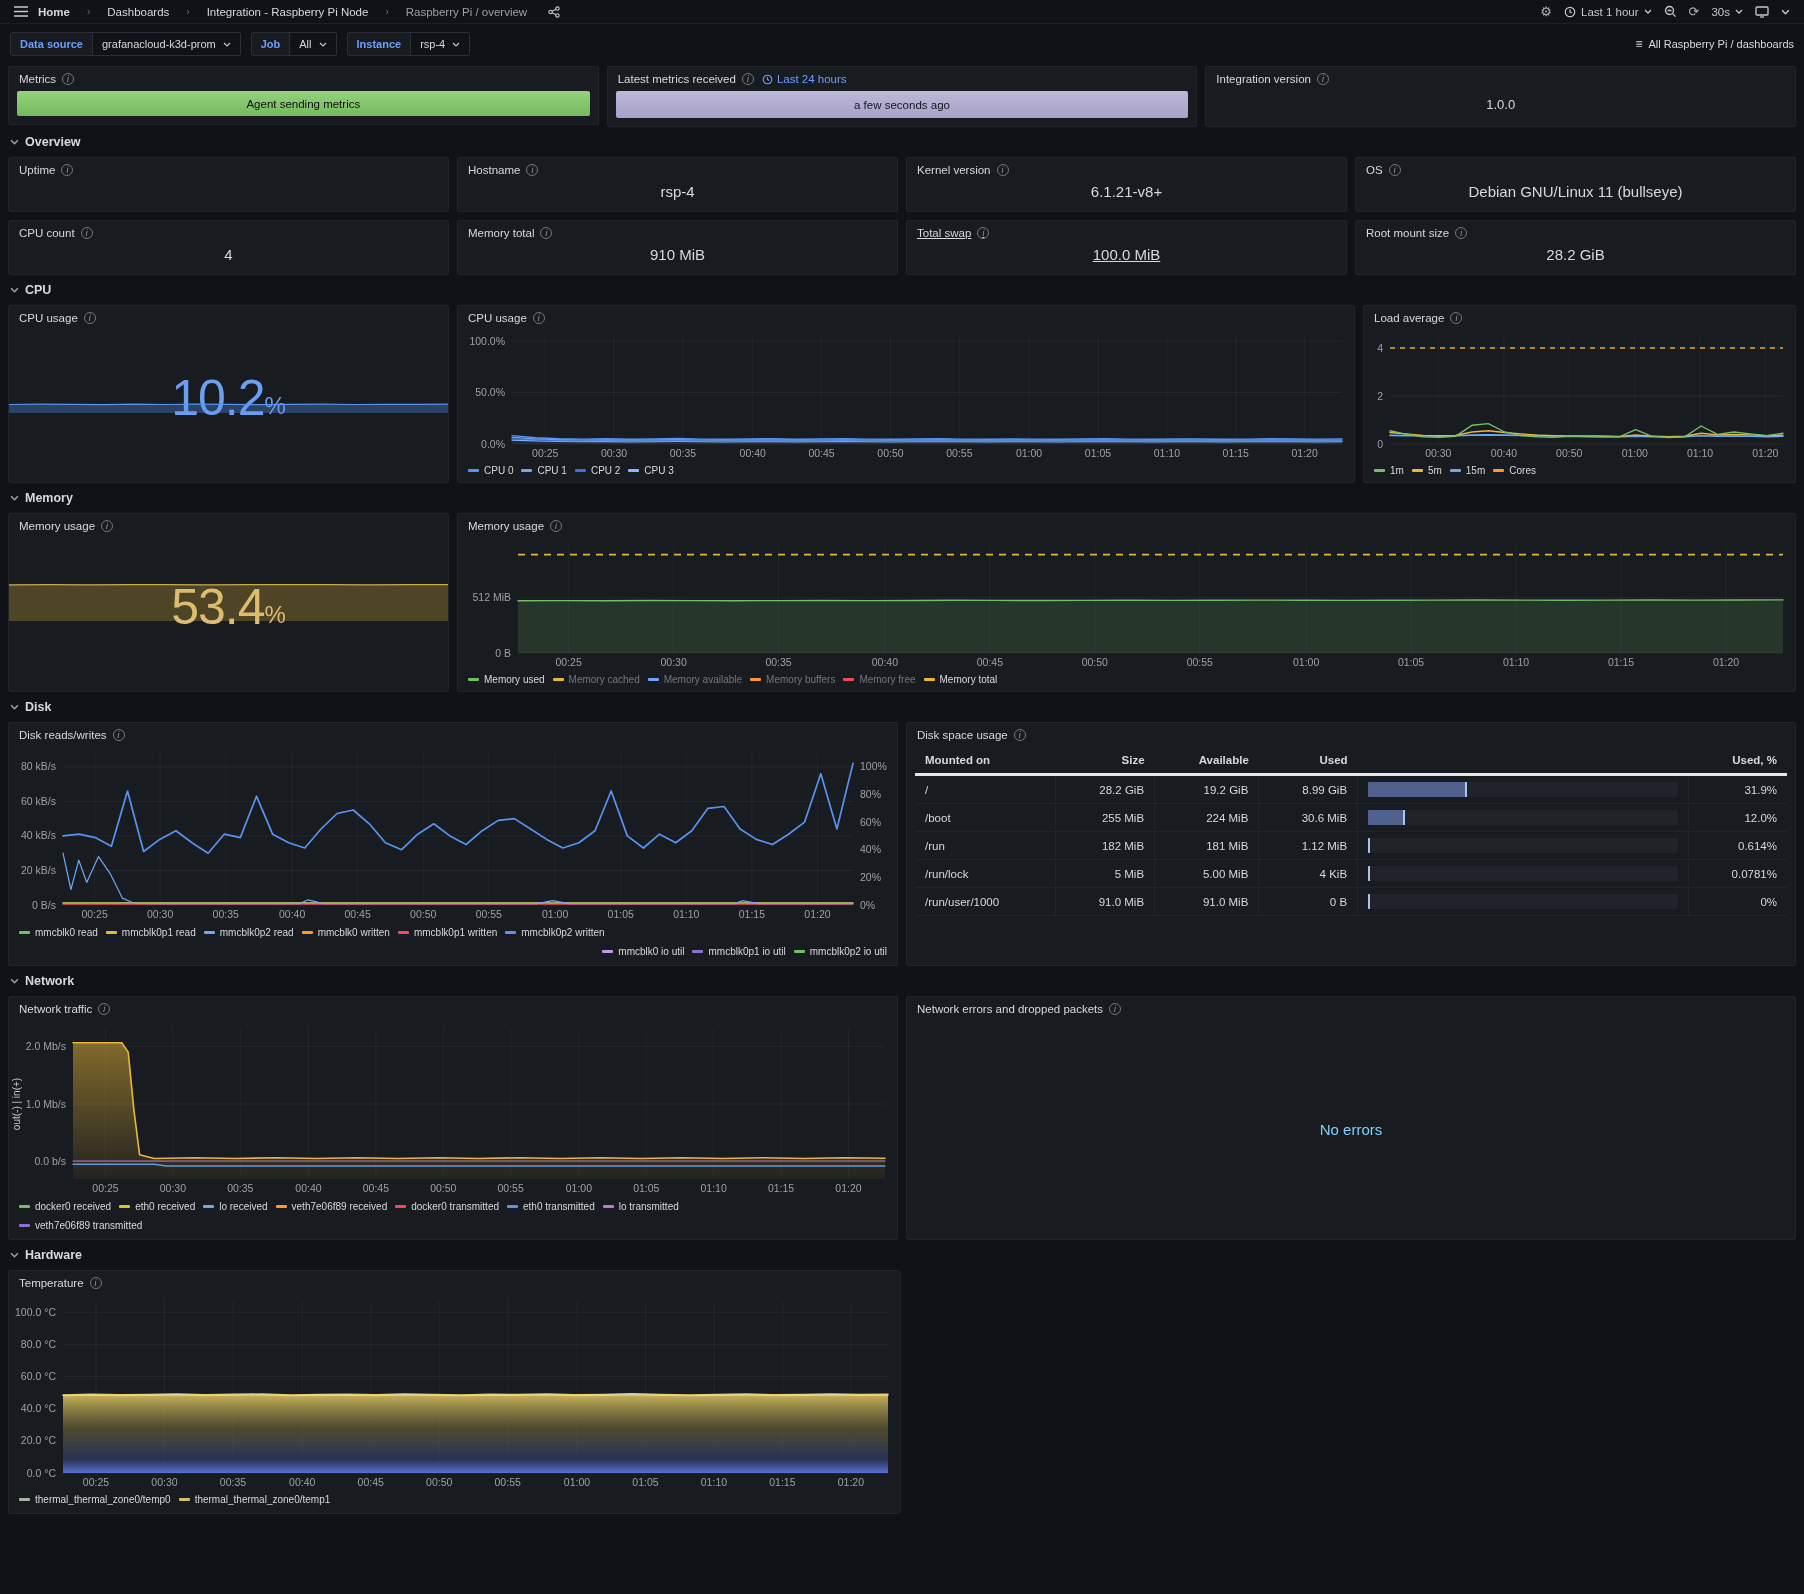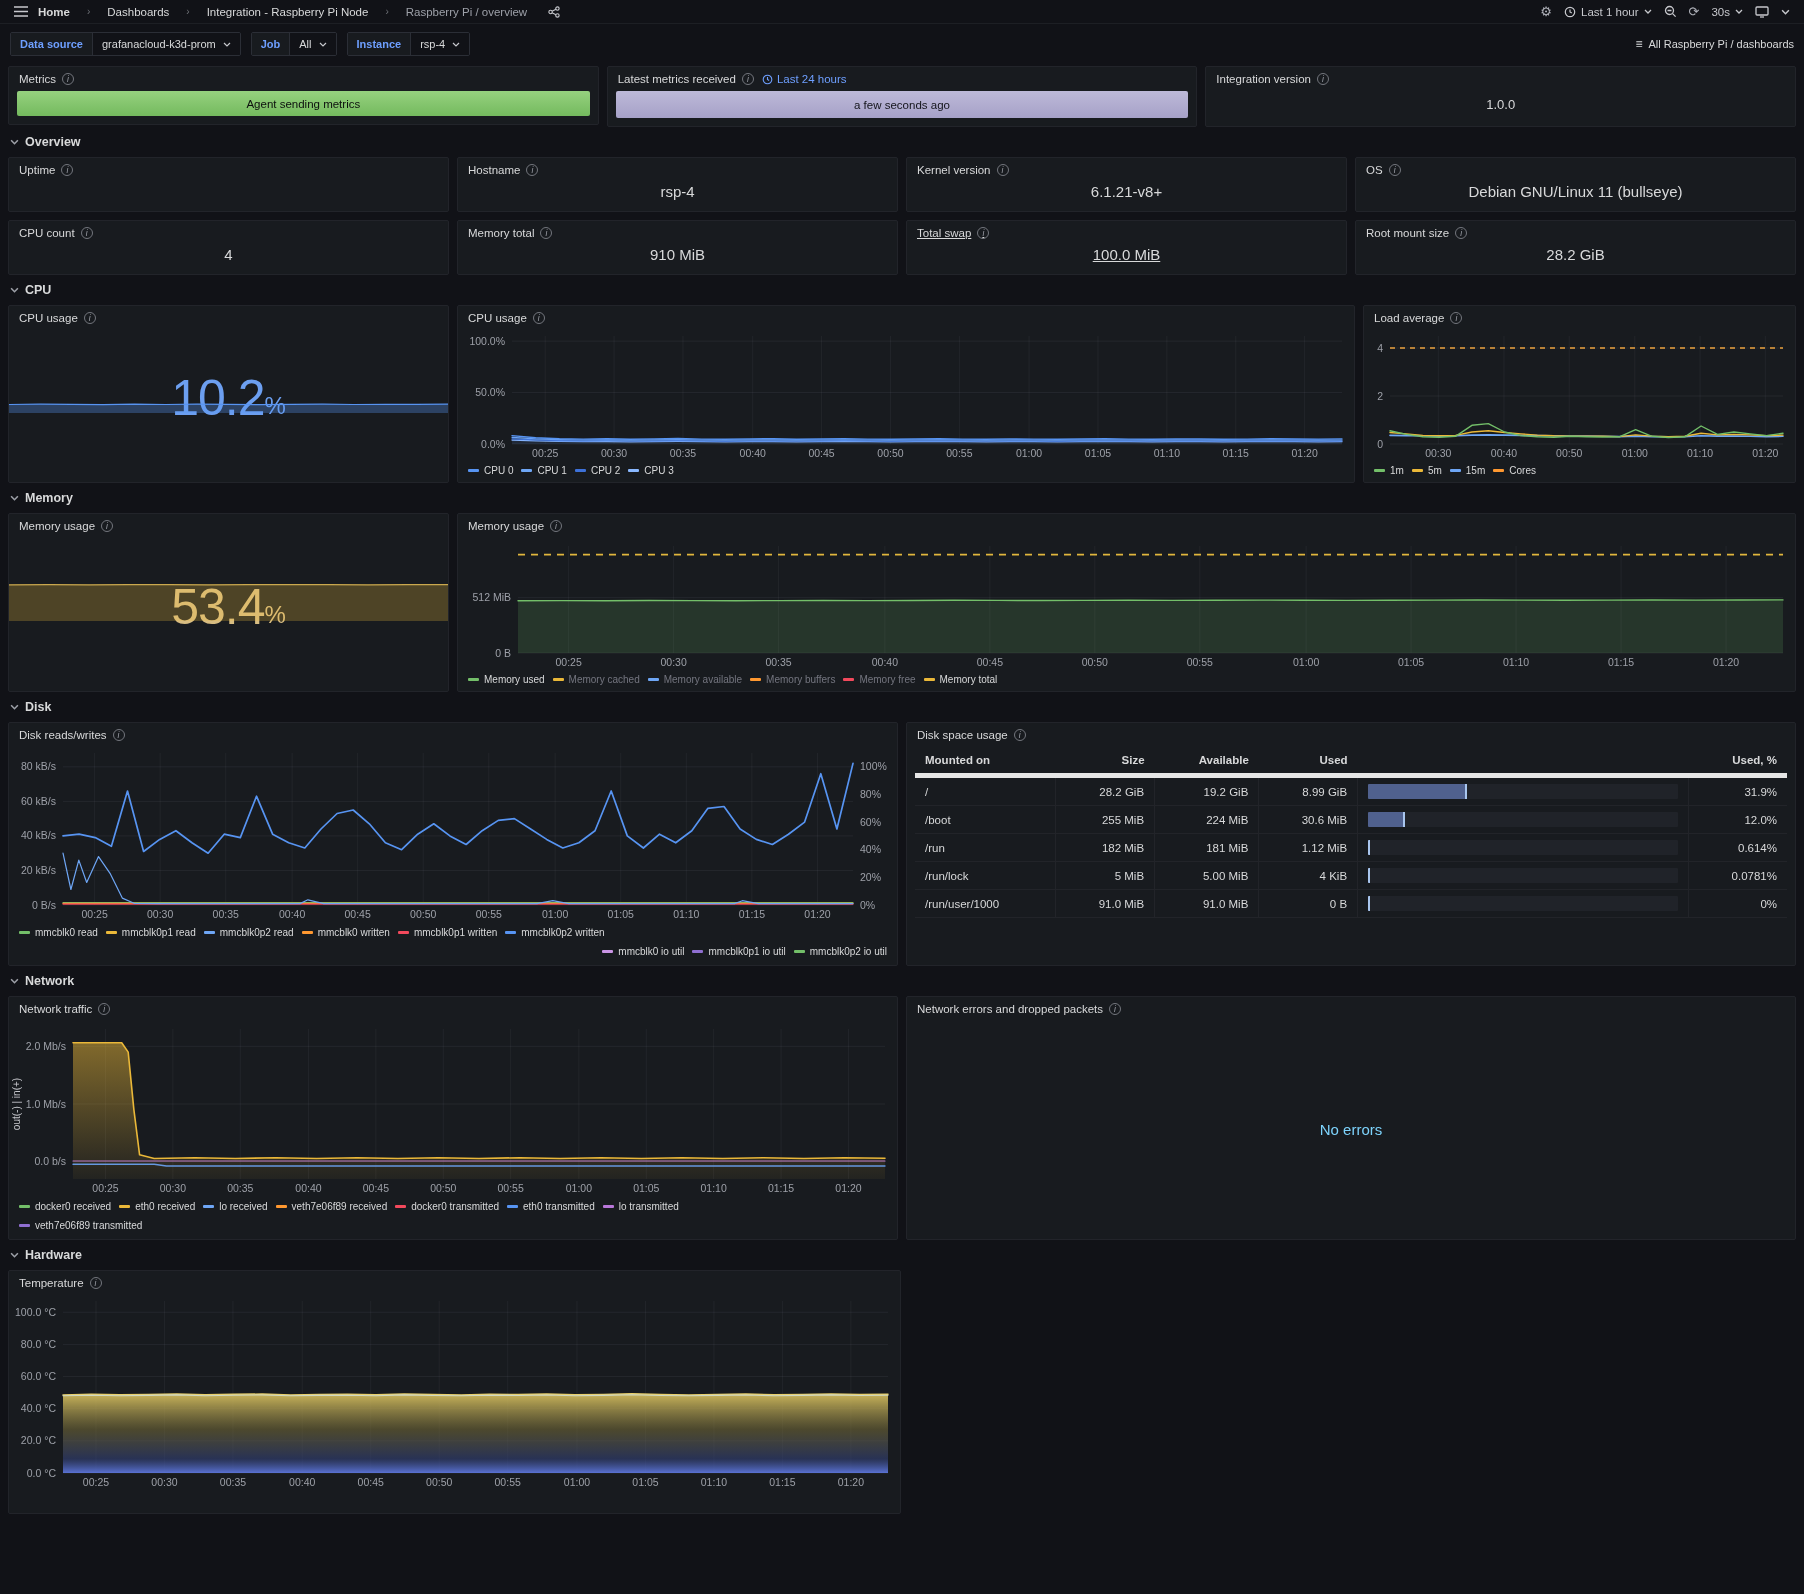--- a/index.html
+++ b/index.html
@@ -50,21 +50,21 @@
   .legend.right{justify-content:flex-end}
   .legend .li{display:inline-flex;align-items:center;gap:5px;cursor:pointer;white-space:nowrap}
   .legend .li i{width:11px;height:3.5px;border-radius:1px;display:inline-block}
   .legend .li.dim span{color:rgba(204,204,220,.5)}
   .cpu-row{grid-template-columns:441px 1fr 433px}
   .mem-row{grid-template-columns:441px 1fr}
   .half-row{grid-template-columns:1fr 1fr}
   .hw-row{grid-template-columns:893px 1fr}
   .hw-empty{background:transparent;border:none}
   table.dsk{width:100%;border-collapse:collapse;font-size:11.5px}
-  table.dsk th{font-weight:700;color:#d8d9da;text-align:right;padding:7px 10px;border-bottom:5px solid #e5e5e5;cursor:pointer}
+  table.dsk th{font-weight:700;color:#d8d9da;text-align:right;padding:7px 10px;border-bottom:3px solid #e5e5e5;cursor:pointer}
   table.dsk th:first-child{text-align:left}
   table.dsk td{padding:6px 10px;border-bottom:1px solid #222429;border-left:1px solid #222429;text-align:right;color:#d8d9da}
   table.dsk td:first-child{border-left:none;text-align:left}
   .track{background:#202329;border-radius:1px;height:15px;position:relative;width:100%;min-width:300px}
   .fill{position:absolute;left:0;top:0;bottom:0;background:#50618e;border-right:2px solid #a9c6ee;border-radius:1px 0 0 1px}
   .noerr{flex:1;display:flex;align-items:center;justify-content:center;color:#7dd3fc;font-size:15px}
   svg text{font-family:"Liberation Sans",sans-serif}
 </style>
 </head>
 <body>
@@ -860,17 +860,27 @@
             <text x="47" y="119.20093457943925" text-anchor="end" fill="#9da0a8" font-size="10.5">40.0 °C</text>
             <line x1="54" x2="879" y1="147.85046728971963" y2="147.85046728971963" stroke="rgba(204,204,220,0.07)"></line>
             <text x="47" y="151.35046728971963" text-anchor="end" fill="#9da0a8" font-size="10.5">20.0 °C</text>
             <line x1="54" x2="879" y1="180" y2="180" stroke="rgba(204,204,220,0.07)"></line>
             <text x="47" y="183.5" text-anchor="end" fill="#9da0a8" font-size="10.5">0.0 °C</text>
             <polygon points="54.0,101.9 82.4,101.2 110.9,101.7 139.3,101.4 167.8,100.9 196.2,101.7 224.7,101.2 253.1,101.1 281.6,101.9 310.0,101.4 338.5,101.2 366.9,101.7 395.4,100.9 423.8,101.6 452.3,101.9 480.7,101.2 509.2,101.6 537.6,101.1 566.1,101.7 594.5,101.4 623.0,100.8 651.4,101.6 679.9,101.9 708.3,101.4 736.8,101.1 765.2,101.7 793.7,101.4 822.1,100.9 850.6,101.6 879.0,101.2 879.0,180 54.0,180" fill="url(#g1)" stroke="none"></polygon>
             <polyline points="54.0,101.9 82.4,101.2 110.9,101.7 139.3,101.4 167.8,100.9 196.2,101.7 224.7,101.2 253.1,101.1 281.6,101.9 310.0,101.4 338.5,101.2 366.9,101.7 395.4,100.9 423.8,101.6 452.3,101.9 480.7,101.2 509.2,101.6 537.6,101.1 566.1,101.7 594.5,101.4 623.0,100.8 651.4,101.6 679.9,101.9 708.3,101.4 736.8,101.1 765.2,101.7 793.7,101.4 822.1,100.9 850.6,101.6 879.0,101.2" fill="none" stroke="#e8d06c" stroke-width="1.5" stroke-linejoin="round" stroke-linecap="round"></polyline>
             <polyline points="54.0,102.8 82.4,102.2 110.9,102.7 139.3,102.4 167.8,101.9 196.2,102.7 224.7,102.2 253.1,102.0 281.6,102.8 310.0,102.4 338.5,102.2 366.9,102.7 395.4,101.9 423.8,102.5 452.3,102.8 480.7,102.2 509.2,102.5 537.6,102.0 566.1,102.7 594.5,102.4 623.0,101.7 651.4,102.5 679.9,102.8 708.3,102.4 736.8,102.0 765.2,102.7 793.7,102.4 822.1,101.9 850.6,102.5 879.0,102.2" fill="none" stroke="#cfd8c2" stroke-width="1.1" stroke-linejoin="round" stroke-linecap="round"></polyline>
           </svg>
         </div>
+      <div class="legend" style="padding-bottom:8px">
+          <span class="li">
+            <i style="background: rgb(169, 180, 165);"></i>
+            <span>thermal_thermal_zone0/temp0</span>
+          </span>
+          <span class="li">
+            <i style="background: rgb(214, 192, 108);"></i>
+            <span>thermal_thermal_zone0/temp1</span>
+          </span>
+        </div>
     </section>
     <div class="hw-empty"></div>
   </div>
 
 </main>
 
 </body></html>

